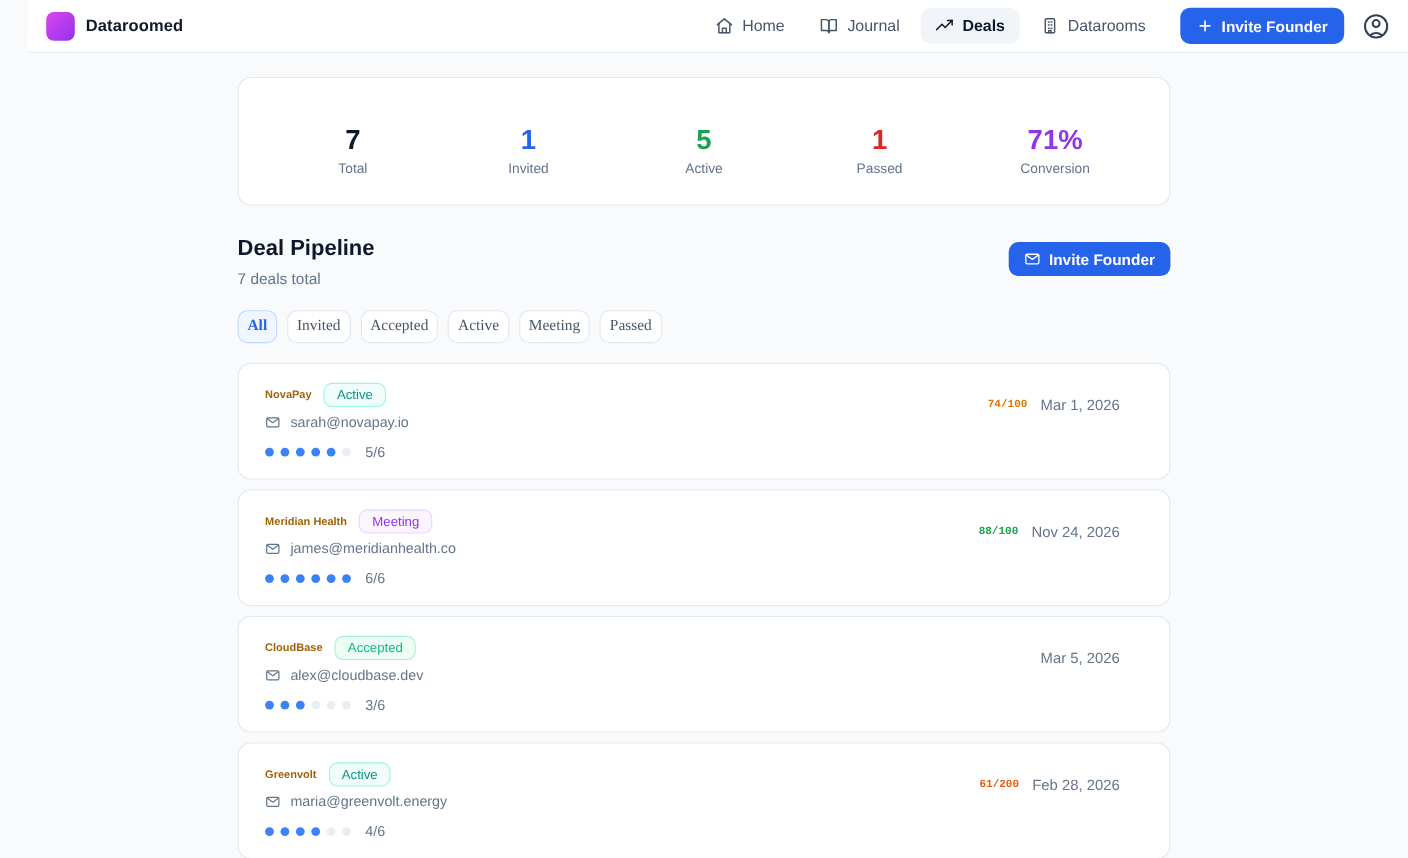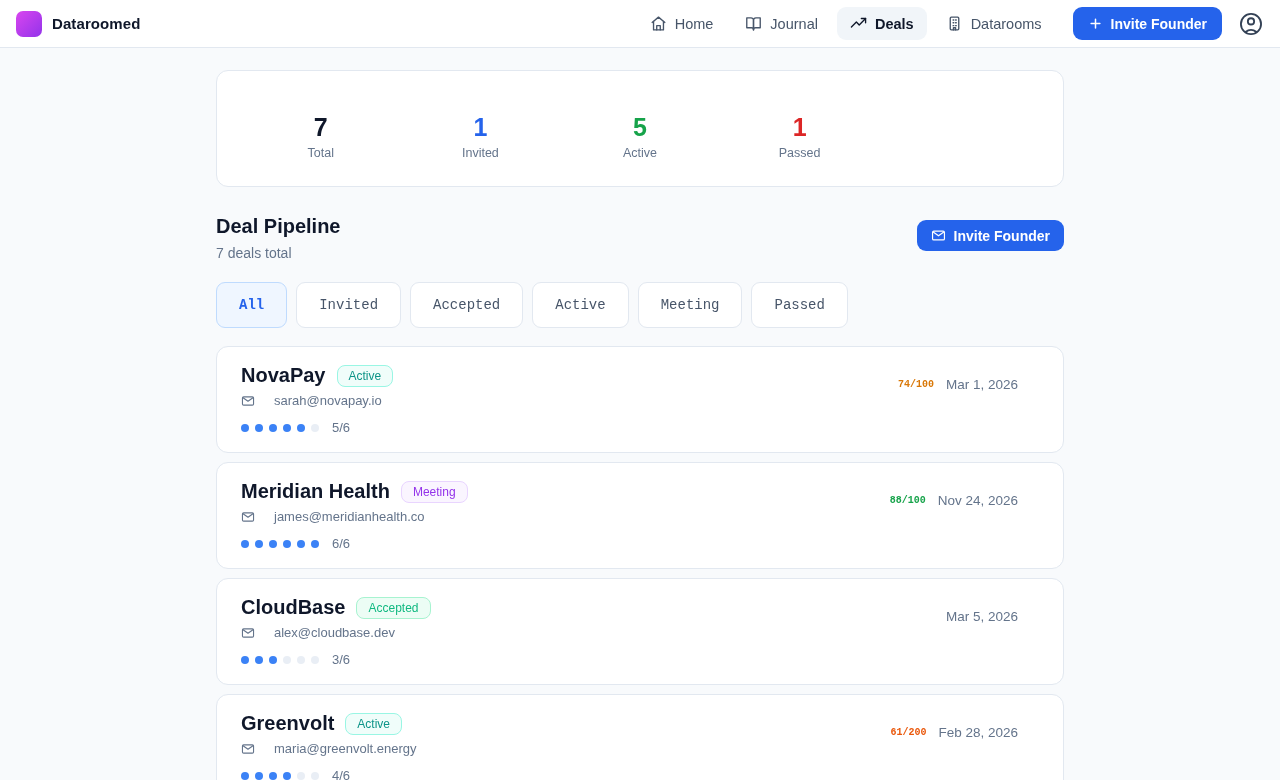--- a/index.html
+++ b/index.html
@@ -2,21 +2,21 @@
 <html><head>
 <meta charset="utf-8">
 <style>
   * { margin:0; padding:0; box-sizing:border-box; }
   html,body { width:1280px; height:780px; overflow:hidden; }
   body { font-family:"Liberation Sans", sans-serif; background:#f8fafc; color:#0f172a; }
   svg { display:block; }
 
   
   .header { height:48px; background:#fff; border-bottom:1px solid #e2e8f0;
-            display:flex; align-items:center; padding:0 16px; }
+            display:flex; align-items:center; padding:0 16px;margin-left:26px; }
   .brand { display:flex; align-items:center; gap:10px; }
   .logo { width:26px; height:26px; border-radius:7px;
           background:linear-gradient(135deg,#d946ef 0%,#9333ea 100%); }
   .brand-name { font-size:15px; font-weight:700; color:#0f172a; letter-spacing:.1px; }
   .header-right { margin-left:auto; display:flex; align-items:center; gap:6px; }
   .nav-item { display:flex; align-items:center; gap:8px; padding:8px 13px; border-radius:9px;
               color:#475569; font-size:14.5px; cursor:pointer; background:transparent; border:none; }
   .nav-item.active { background:#f1f5f9; color:#0f172a; font-weight:600; }
   .btn-blue { background:#2563eb; color:#ffffff; border:none; border-radius:9px; cursor:pointer;
               display:flex; align-items:center; gap:8px; font-size:14px; font-weight:600;
@@ -39,36 +39,36 @@
   .c-green { color:#16a34a; }
   .c-red   { color:#dc2626; }
   .c-purple{ color:#9333ea; }
 
   .section-head { display:flex; justify-content:space-between; align-items:flex-start; margin-top:28px; }
   .section-title { font-size:20px; font-weight:700; color:#0f172a; }
   .section-sub { font-size:14px; color:#64748b; margin-top:7px; }
   .btn-section { height:31px; padding:0 14px; margin-top:5px; }
 
   .filters { display:flex; gap:9px; margin-top:21px; }
-  .pill { height:46px; padding:0 22px; border-radius:9px; border:1px solid #e2e8f0;
+  .pill { height:30px; padding:0 8px; border-radius:9px; border:1px solid #e2e8f0;
           background:#fff; color:#475569; font-size:14px; display:flex; align-items:center;
-          cursor:pointer; font-family:Liberation Mono, monospace; }
+          cursor:pointer; font-family:Liberation Serif, serif; }
   .pill.active { background:#eff6ff; border-color:#bfdbfe; color:#2563eb; font-weight:600; }
 
   .cards { margin-top:18px; }
   .card { background:#fff; border:1px solid #e2e8f0; border-radius:12px;
           padding:17px 24px; margin-bottom:9px; display:flex; justify-content:space-between;
           cursor:pointer; }
   .name-row { display:flex; align-items:center; gap:11px; }
-  .deal-name { font-size:20px; font-weight:700; color:#0f172a; }
+  .deal-name { font-size:10px; font-weight:700; color:#a16207; }
   .badge { font-size:12px; font-weight:500; padding:3px 11px; border-radius:8px; border:1px solid; }
   .badge-active   { background:#f0fdfa; border-color:#99f6e4; color:#0d9488; }
   .badge-meeting  { background:#faf5ff; border-color:#e9d5ff; color:#9333ea; }
   .badge-accepted { background:#ecfdf5; border-color:#a7f3d0; color:#10b981; }
-  .email-row { display:flex; align-items:center; gap:19px; color:#64748b; font-size:13px; margin-top:6px;text-align:center; }
+  .email-row { display:flex; align-items:center; gap:9px; color:#64748b; font-size:13px; margin-top:6px;text-align:center; }
   .dots-row { display:flex; align-items:center; gap:6px; margin-top:12px; }
   .dot { width:8px; height:8px; border-radius:50%; background:#e9eef5; }
   .dot.filled { background:#3b82f6; }
   .progress-label { font-size:13px; color:#64748b; margin-left:7px; }
   .card-meta { display:flex; align-items:center; gap:12px; align-self:flex-start;
                margin-top:13px; margin-right:21px; }
   .score { font-family:Liberation Mono, monospace; font-size:10px; font-weight:700; }
   .score-amber  { color:#d97706; }
   .score-green  { color:#16a34a; }
   .score-orange { color:#ea580c; }
@@ -142,20 +142,24 @@
         <div class="stat-label">Invited</div>
       </div>
       <div>
         <div class="stat-value c-green">5</div>
         <div class="stat-label">Active</div>
       </div>
       <div>
         <div class="stat-value c-red">1</div>
         <div class="stat-label">Passed</div>
       </div>
+      <div>
+        <div class="stat-value c-purple">71%</div>
+        <div class="stat-label">Conversion</div>
+      </div>
     </div>
   </section>
 
   <div class="section-head">
     <div>
       <h1 class="section-title">Deal Pipeline</h1>
       <div class="section-sub">7 deals total</div>
     </div>
     <button class="btn-blue btn-section">
       <svg width="15" height="15" viewBox="0 0 24 24" fill="none" stroke="currentColor" stroke-width="1.9" stroke-linecap="round" stroke-linejoin="round">

